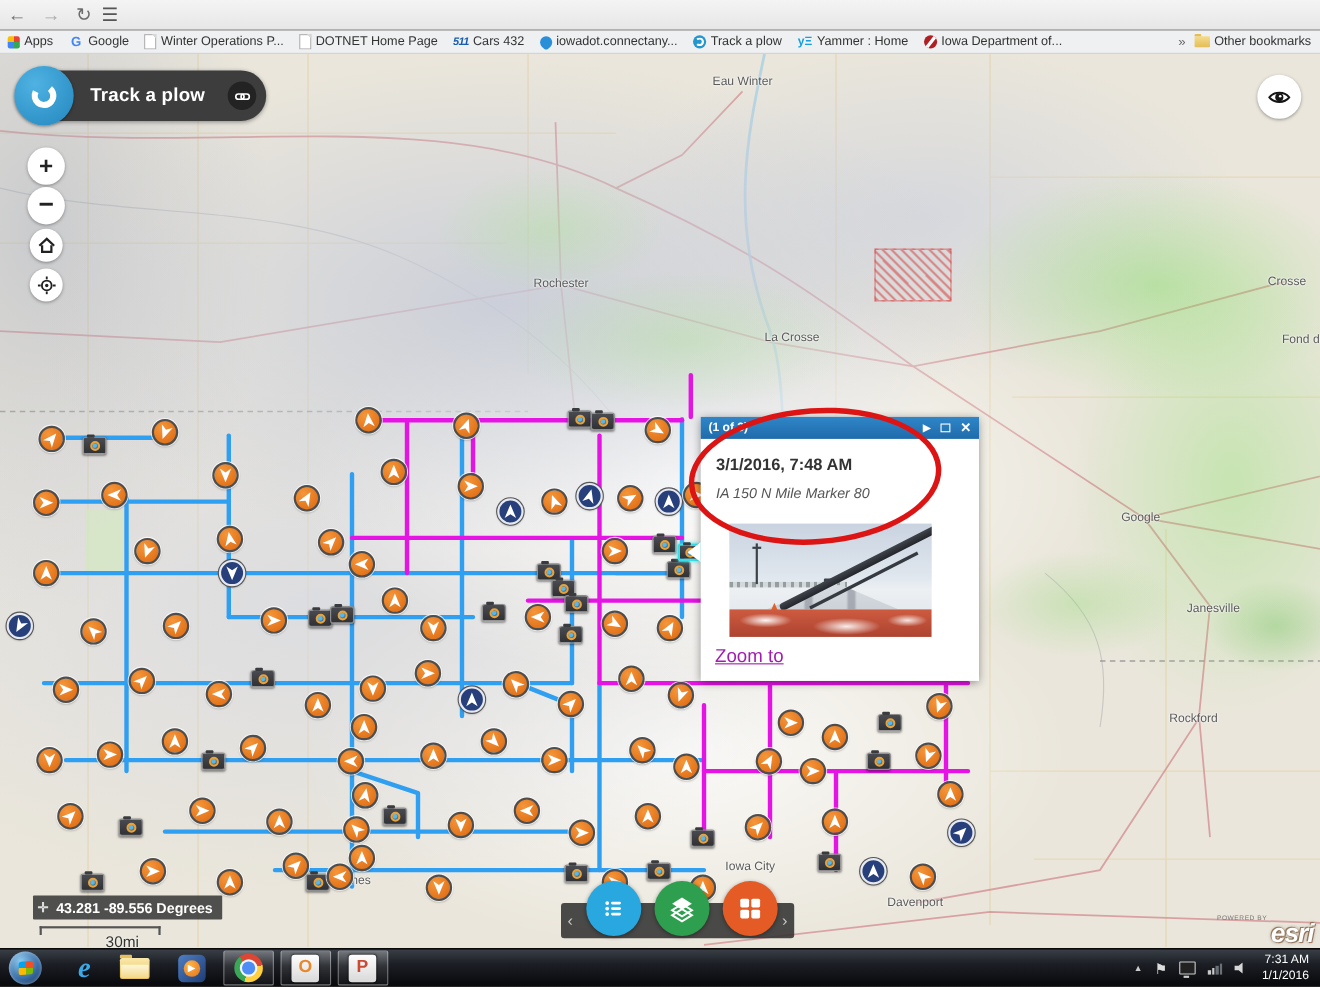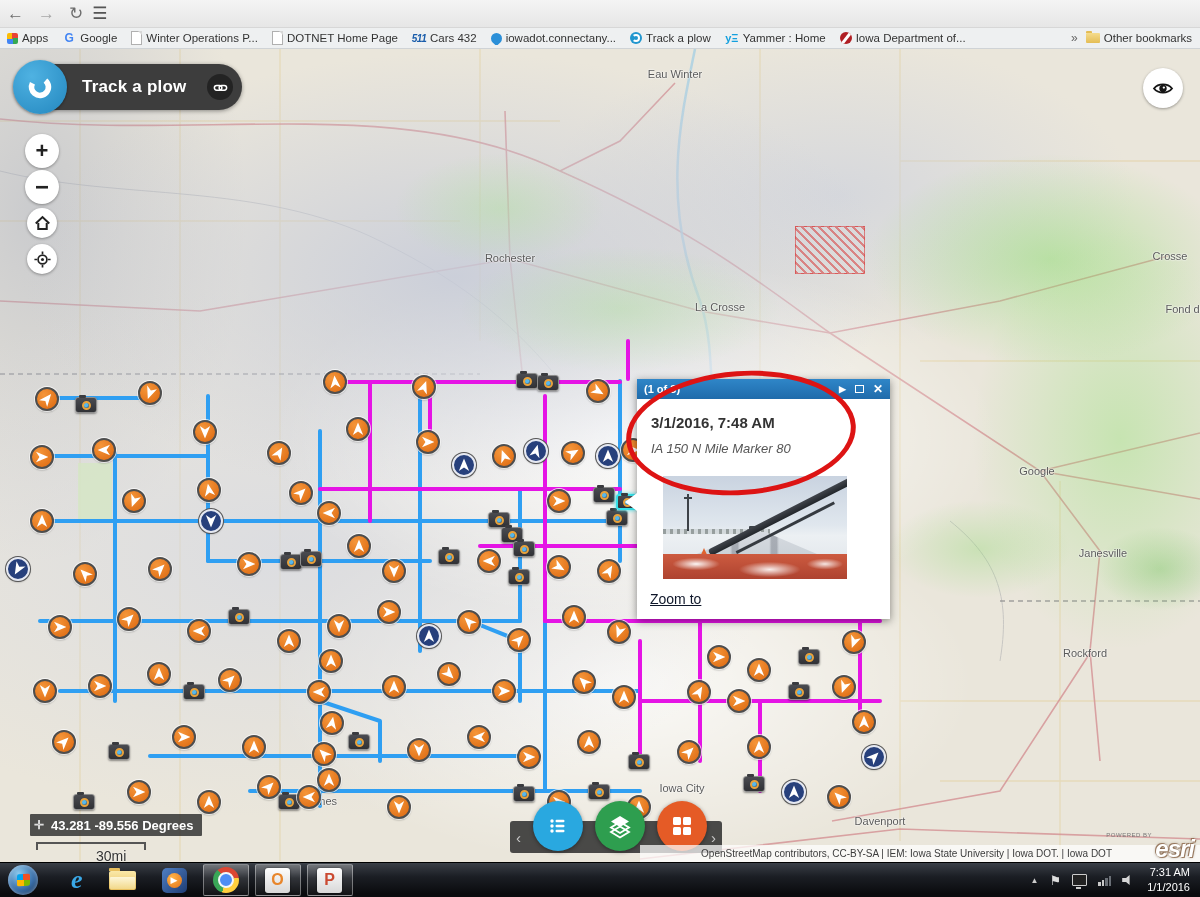--- a/index.html
+++ b/index.html
@@ -102,21 +102,21 @@
   .pole::before{content:"";position:absolute;left:-3px;top:3px;width:8px;height:2px;background:#3d4248;}
   .carblob{position:absolute;left:47%;top:49%;width:7px;height:5px;background:#3c4248;border-radius:1px;}
   .wiper{position:absolute;left:26%;bottom:22%;width:92%;height:7px;background:linear-gradient(#41454c,#22262b);border-radius:3px;transform:rotate(-27deg);transform-origin:left bottom;}
   .wiper2{position:absolute;left:40%;bottom:24%;width:60%;height:3px;background:#353a40;transform:rotate(-27deg);transform-origin:left bottom;}
   .hood{position:absolute;left:0;bottom:0;width:100%;height:24%;background:
     radial-gradient(ellipse 34px 9px at 18% 40%,rgba(255,255,255,.95),rgba(255,255,255,0) 70%),
     radial-gradient(ellipse 44px 11px at 58% 62%,rgba(255,255,255,.9),rgba(255,255,255,0) 70%),
     radial-gradient(ellipse 26px 8px at 88% 40%,rgba(255,255,255,.85),rgba(255,255,255,0) 70%),
     linear-gradient(180deg,#cd5b40,#ae4330);}
   .conef{position:absolute;left:20%;bottom:21%;width:0;height:0;border-left:4px solid transparent;border-right:4px solid transparent;border-bottom:9px solid #e0622d;}
-  .zoomto{position:absolute;left:13px;bottom:12px;font-size:14px;color:#0f172a;text-decoration:underline;}
+  .zoomto{position:absolute;left:13px;bottom:12px;font-size:17px;color:#a21caf;text-decoration:underline;}
   .redellipse{position:absolute;left:626px;top:322px;width:220px;height:114px;border:5px solid #dd1414;border-radius:50%;transform:rotate(-4deg);z-index:40;pointer-events:none;}
 
   
   .coords{position:absolute;left:30px;top:765px;height:22px;background:rgba(45,45,45,.82);color:#fff;font-size:13px;font-weight:bold;display:flex;align-items:center;padding:0 9px 0 4px;border-radius:1px;}
   .cross{color:#ddd;font-size:12px;margin-right:7px;}
   .scalebar{position:absolute;left:36px;top:793px;width:106px;height:6px;border-top:2px solid #555;border-left:2px solid #555;border-right:2px solid #555;}
   .scalelbl{position:absolute;left:96px;top:799px;font-size:14px;color:#333;text-shadow:0 0 2px #fff;}
   .widgetbar{position:absolute;left:510px;top:772px;width:212px;height:32px;background:rgba(50,50,50,.88);border-radius:3px;display:flex;align-items:center;justify-content:space-between;padding:0 6px;box-sizing:border-box;}
   .warr{color:#c9c9c9;font-size:15px;}
   .wcirc{position:absolute;top:752px;width:50px;height:50px;border-radius:50%;display:flex;align-items:center;justify-content:center;box-shadow:0 1px 4px rgba(0,0,0,.4);}
@@ -307,21 +307,21 @@
         <div class="city" style="left: 675px; top: 25px;">Eau Winter</div>
         <div class="city" style="left: 510px; top: 209px;">Rochester</div>
         <div class="city" style="left: 720px; top: 258px;">La Crosse</div>
         <div class="city" style="left: 1170px; top: 207px;">Crosse</div>
         <div class="city" style="left: 1196px; top: 260px;">Fond du Lac</div>
         <div class="city" style="left: 1037px; top: 422px;">Google</div>
         <div class="city" style="left: 1103px; top: 504px;">Janesville</div>
         <div class="city" style="left: 1085px; top: 604px;">Rockford</div>
         <div class="city" style="left: 308px; top: 752px;">Des Moines</div>
         <div class="city" style="left: 682px; top: 739px;">Iowa City</div>
-        <div class="city" style="left: 880px; top: 772px;">Davenport</div>
+        <div class="city" style="left: 832px; top: 772px;">Davenport</div>
       </div>
     <div id="markers">
         <div class="mk mk-o" style="left: 35px; top: 338px;">
           <svg width="16" height="16" viewBox="0 0 20 20" style="transform:rotate(40deg)">
             <path d="M10 2 L16.5 17.5 L10 13.2 L3.5 17.5 Z" fill="#fff"></path>
           </svg>
         </div>
         <div class="mk mk-c" style="left: 75px; top: 348px;">
           <span class="lens"></span>
         </div>
@@ -913,21 +913,20 @@
       <svg width="22" height="22" viewBox="0 0 22 22">
           <g fill="#fff">
             <rect x="2" y="2" width="8" height="8" rx="1.5"></rect>
             <rect x="12" y="2" width="8" height="8" rx="1.5"></rect>
             <rect x="2" y="12" width="8" height="8" rx="1.5"></rect>
             <rect x="12" y="12" width="8" height="8" rx="1.5"></rect>
           </g>
         </svg>
     </div>
 
-    <div class="attrib">OpenStreetMap contributors, CC-BY-SA | IEM: Iowa State University | Iowa DOT. | Iowa DOT</div>
     <div class="poweredby">POWERED BY</div>
     <div class="esri">esri</div>
   </div>
 
   <div class="taskbar">
     <span class="orb">
         <span class="winflag"></span>
       </span>
     <span class="tic">
         <span class="ie">e</span>

